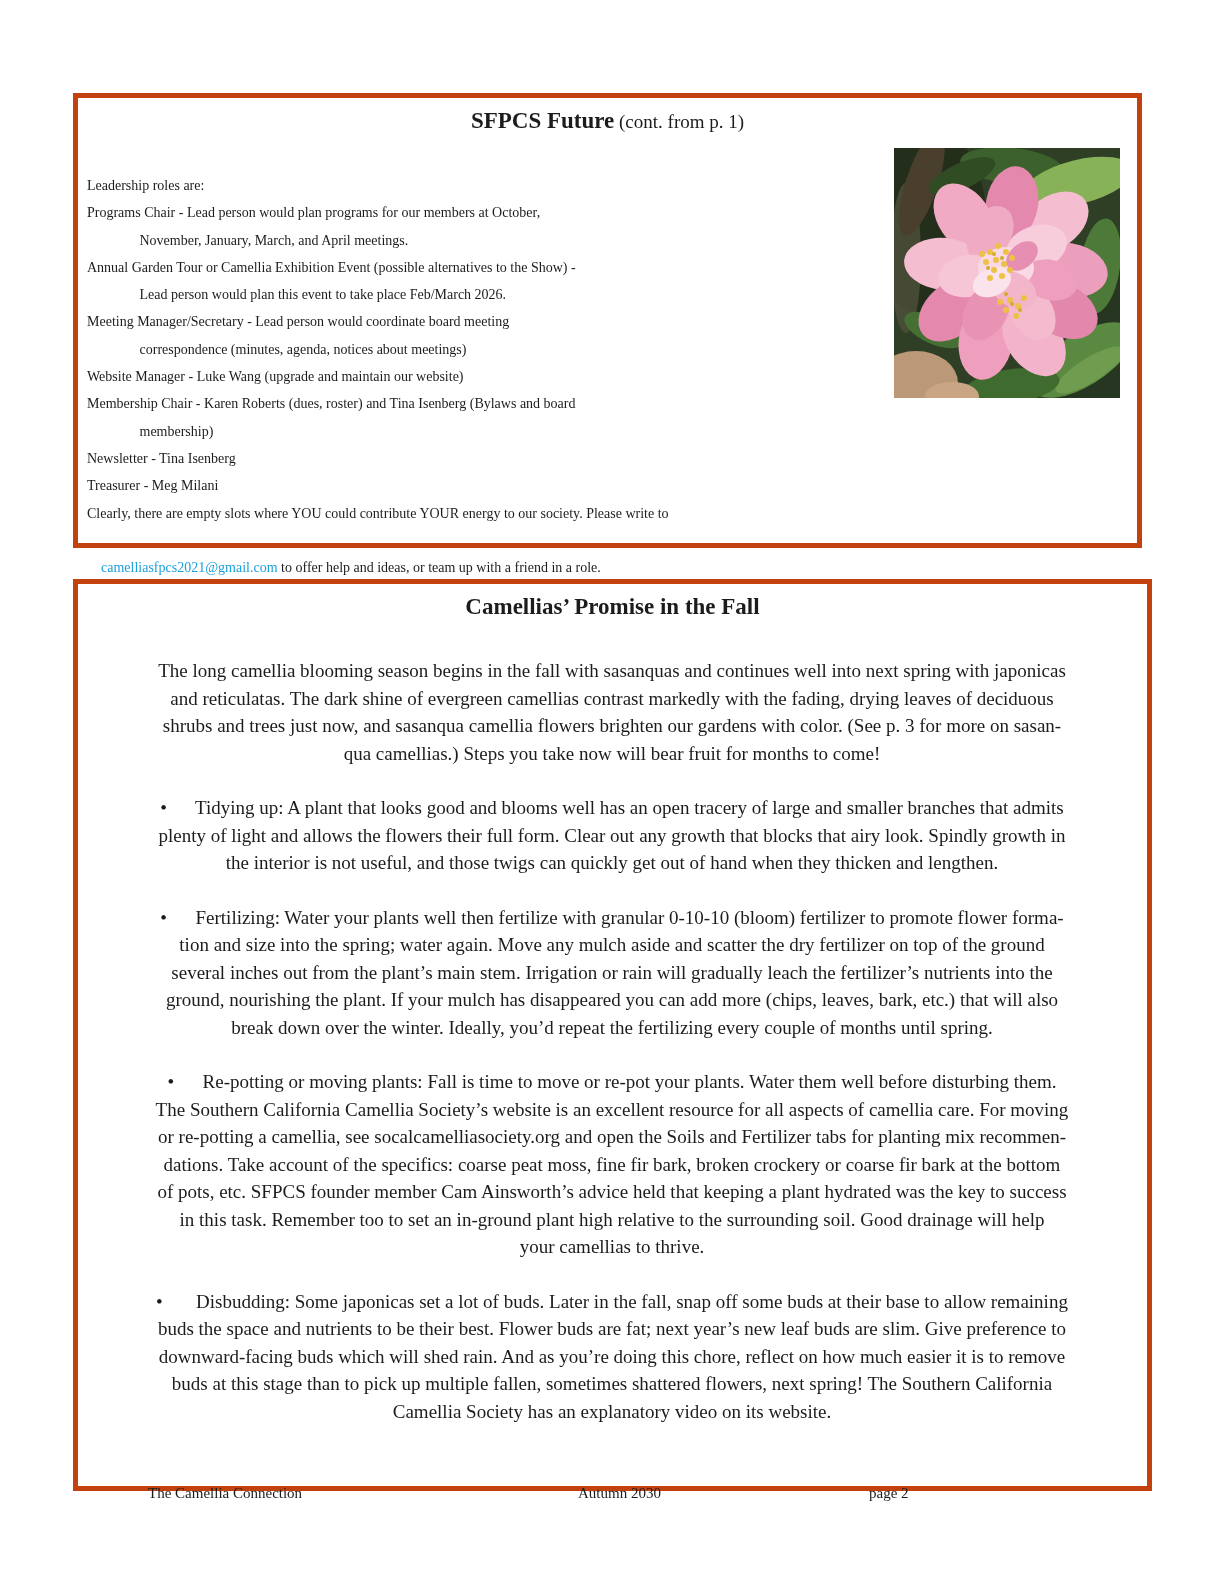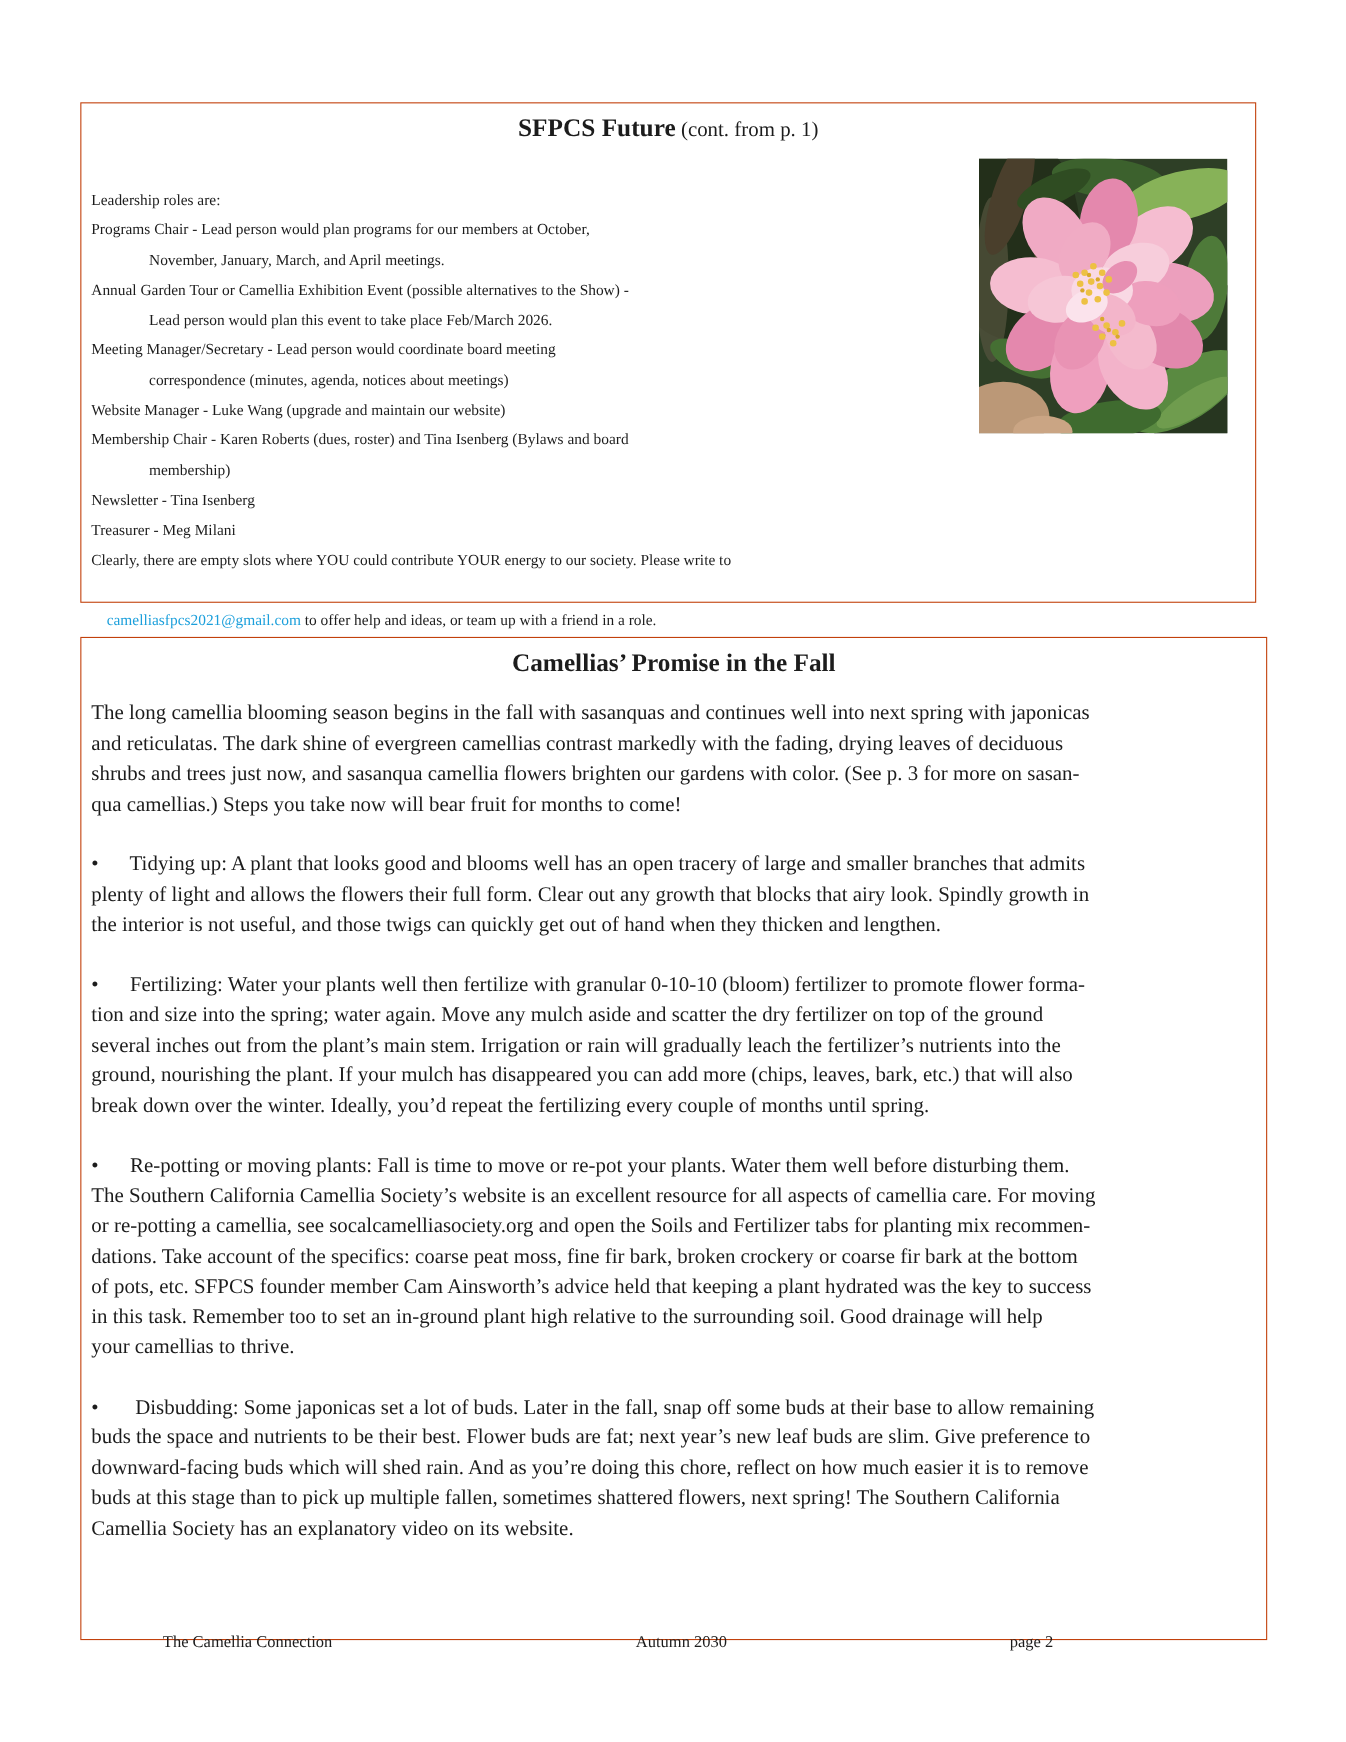--- a/index.html
+++ b/index.html
@@ -1,45 +1,45 @@
 <!DOCTYPE html>
 <html><head>
 <meta charset="utf-8">
 <style>
   html,body{margin:0;padding:0;}
   body{
     width:1224px;height:1584px;background:#ffffff;position:relative;
     font-family:"Liberation Serif", serif;color:#1c1c1c;
   }
   .section-box{
-    position:absolute;background:#ffffff;border:1px solid #c2410c;box-sizing:border-box;
+    position:absolute;background:#ffffff;border:5px solid #c2410c;box-sizing:border-box;
   }
   #box-sfpcs{left:73px;top:93px;width:1069px;height:455px;}
   #box-fall{left:73px;top:579px;width:1079px;height:912px;}
   .box-title{
     text-align:center;font-weight:bold;font-size:23px;margin-top:9px;line-height:28px;
   }
   .title-suffix{font-weight:normal;font-size:19px;}
   .bodytext{
     font-size:14px;line-height:27.3px;white-space:pre-wrap;
     padding:0 10px 0 9px;
   }
   #sfpcs-body{margin-top:36px;}
   .email-line{display:block;}
   a.email{color:#1b9fdb;text-decoration:none;cursor:pointer;}
-  #fall-body{margin-top:18px;}
+  #fall-body{margin-top:36px;text-align:center;}
   .para{font-size:19px;line-height:27.5px;white-space:pre-wrap;padding:0 10px 0 9px;margin:0 0 27px 0;}
   .photo-frame{
     position:absolute;left:816px;top:50px;width:226px;height:250px;overflow:hidden;
   }
   .footer{position:absolute;left:0;top:1485px;width:1224px;height:30px;font-size:15px;}
   .footer span{position:absolute;top:0;}
   #footer-name{left:148px;}
   #footer-issue{left:578px;}
-  #footer-page{left:918px;}
+  #footer-page{left:869px;}
 </style>
 </head>
 <body>
 
 <div id="box-sfpcs" class="section-box">
   <div class="box-title">
     <span>SFPCS Future</span><span class="title-suffix"> (cont. from p. 1)</span>
   </div>
 
   <div class="photo-frame">

